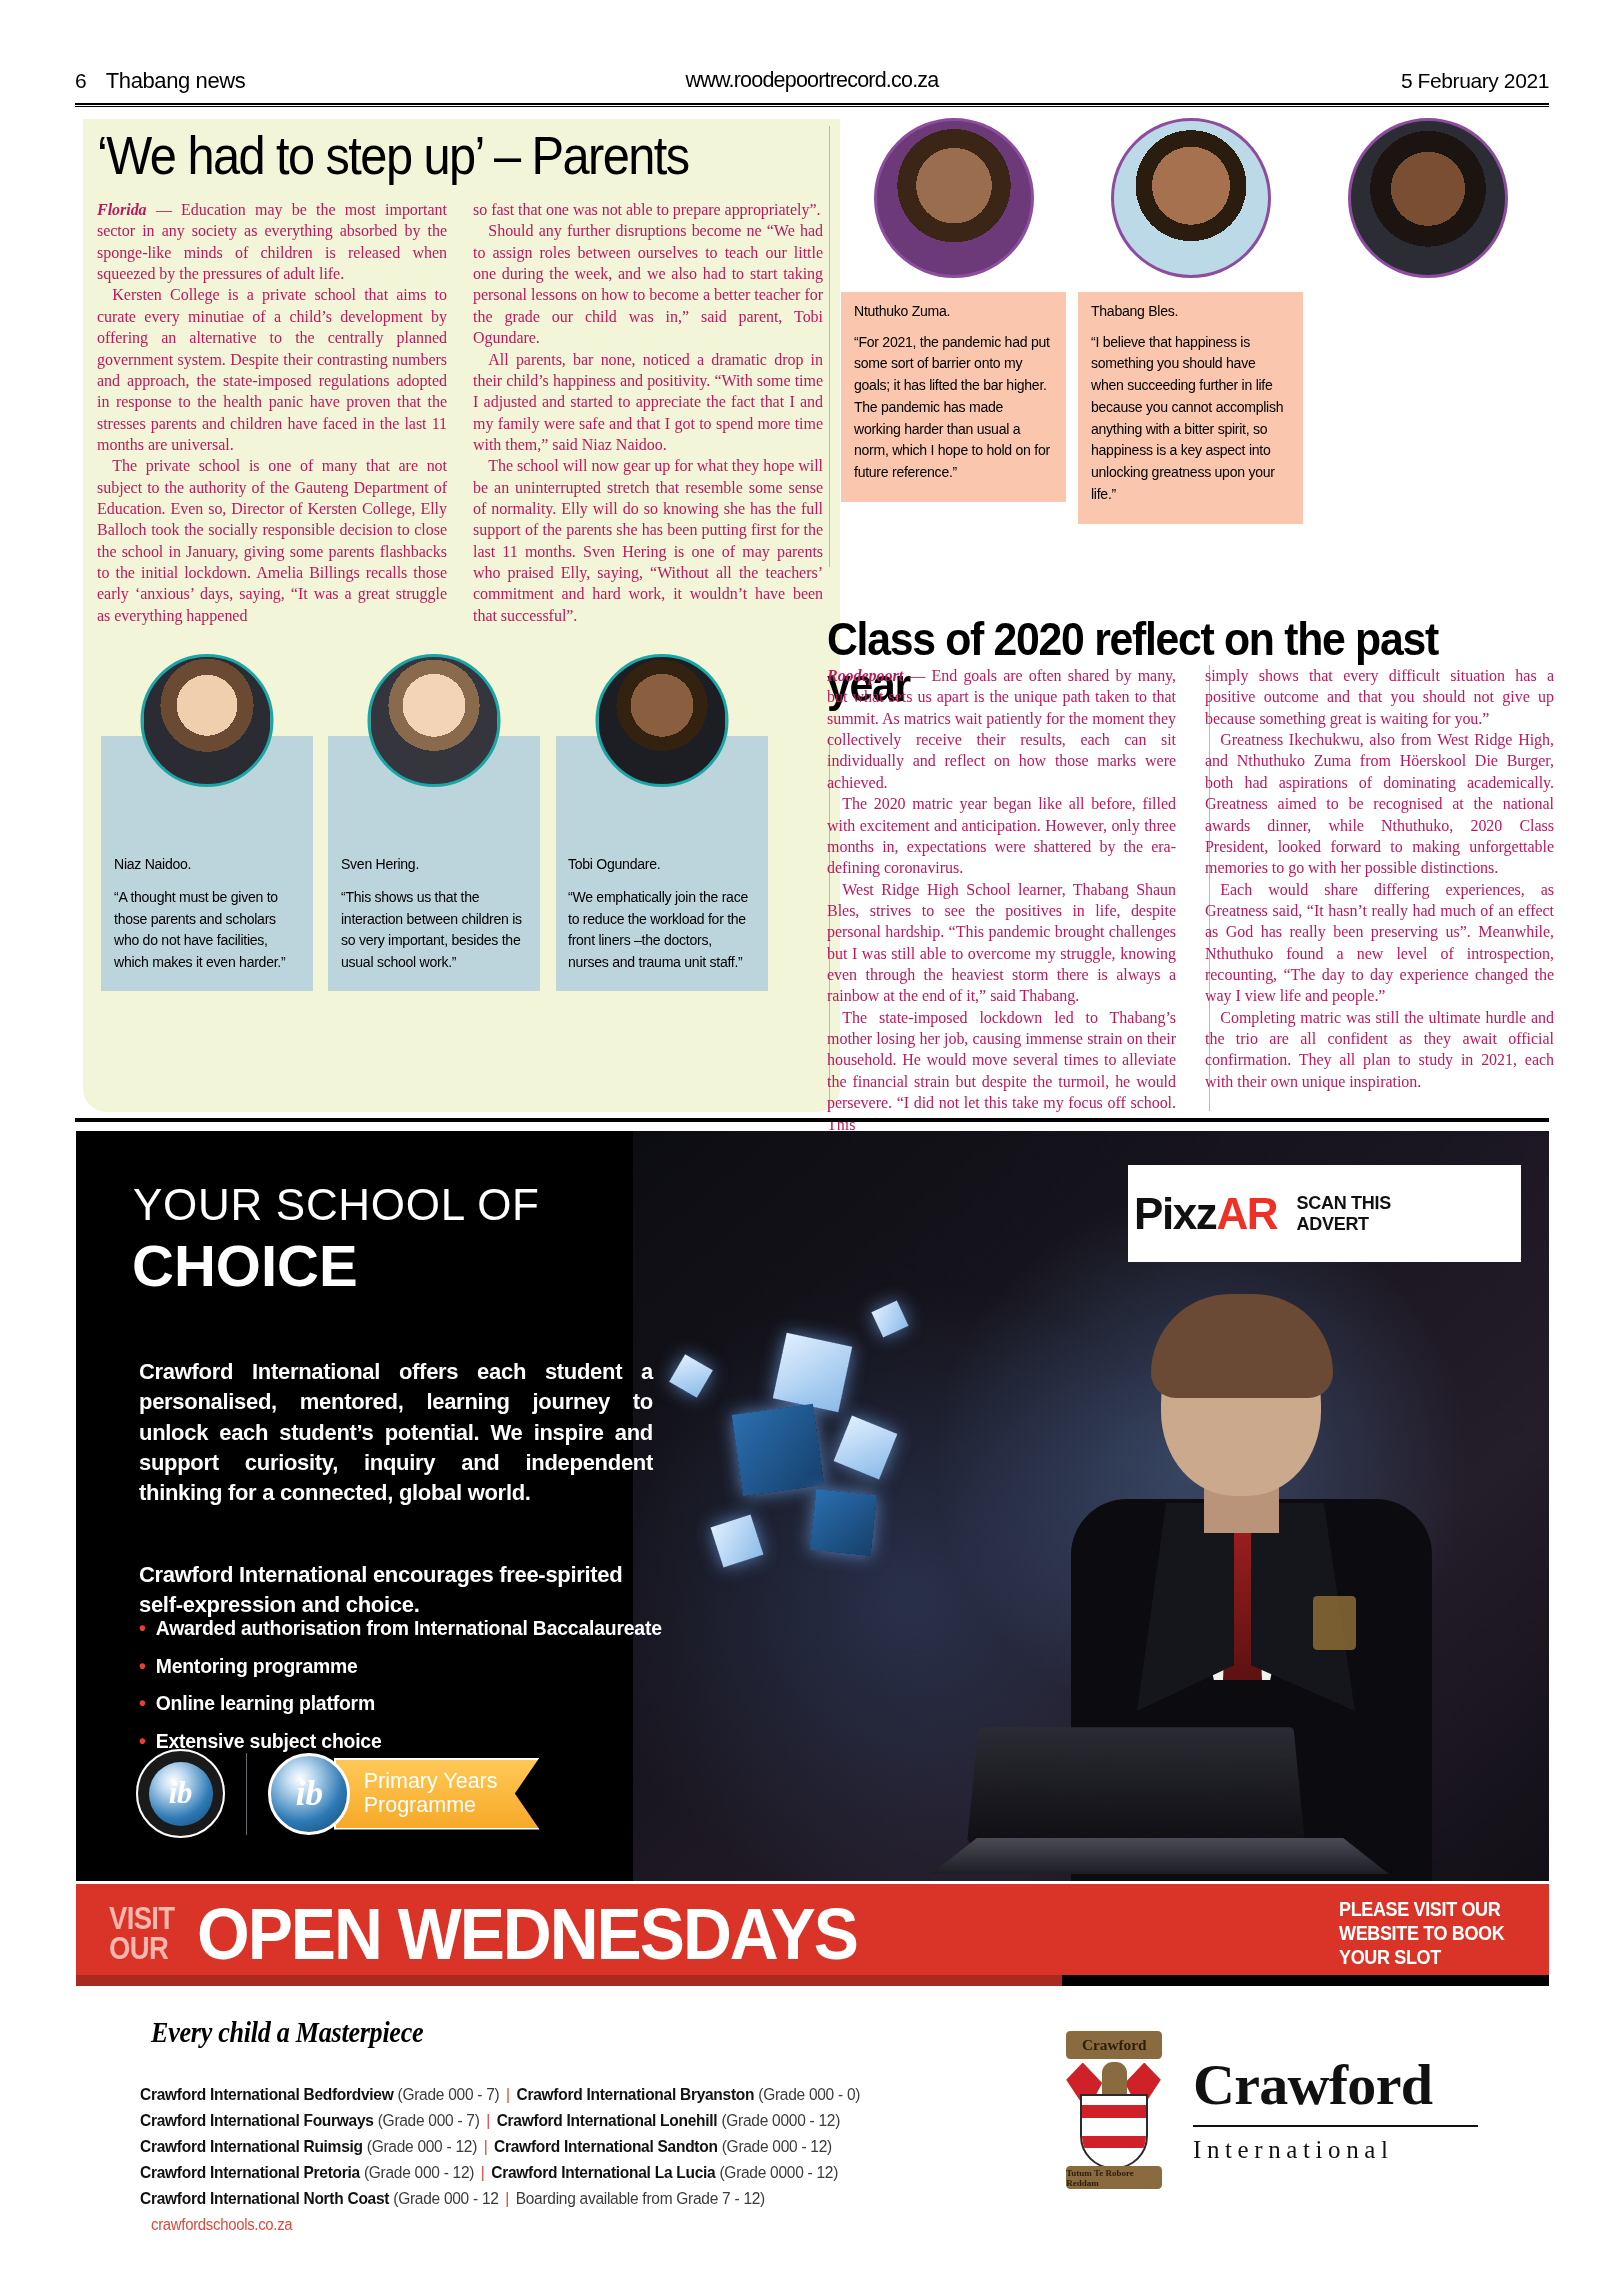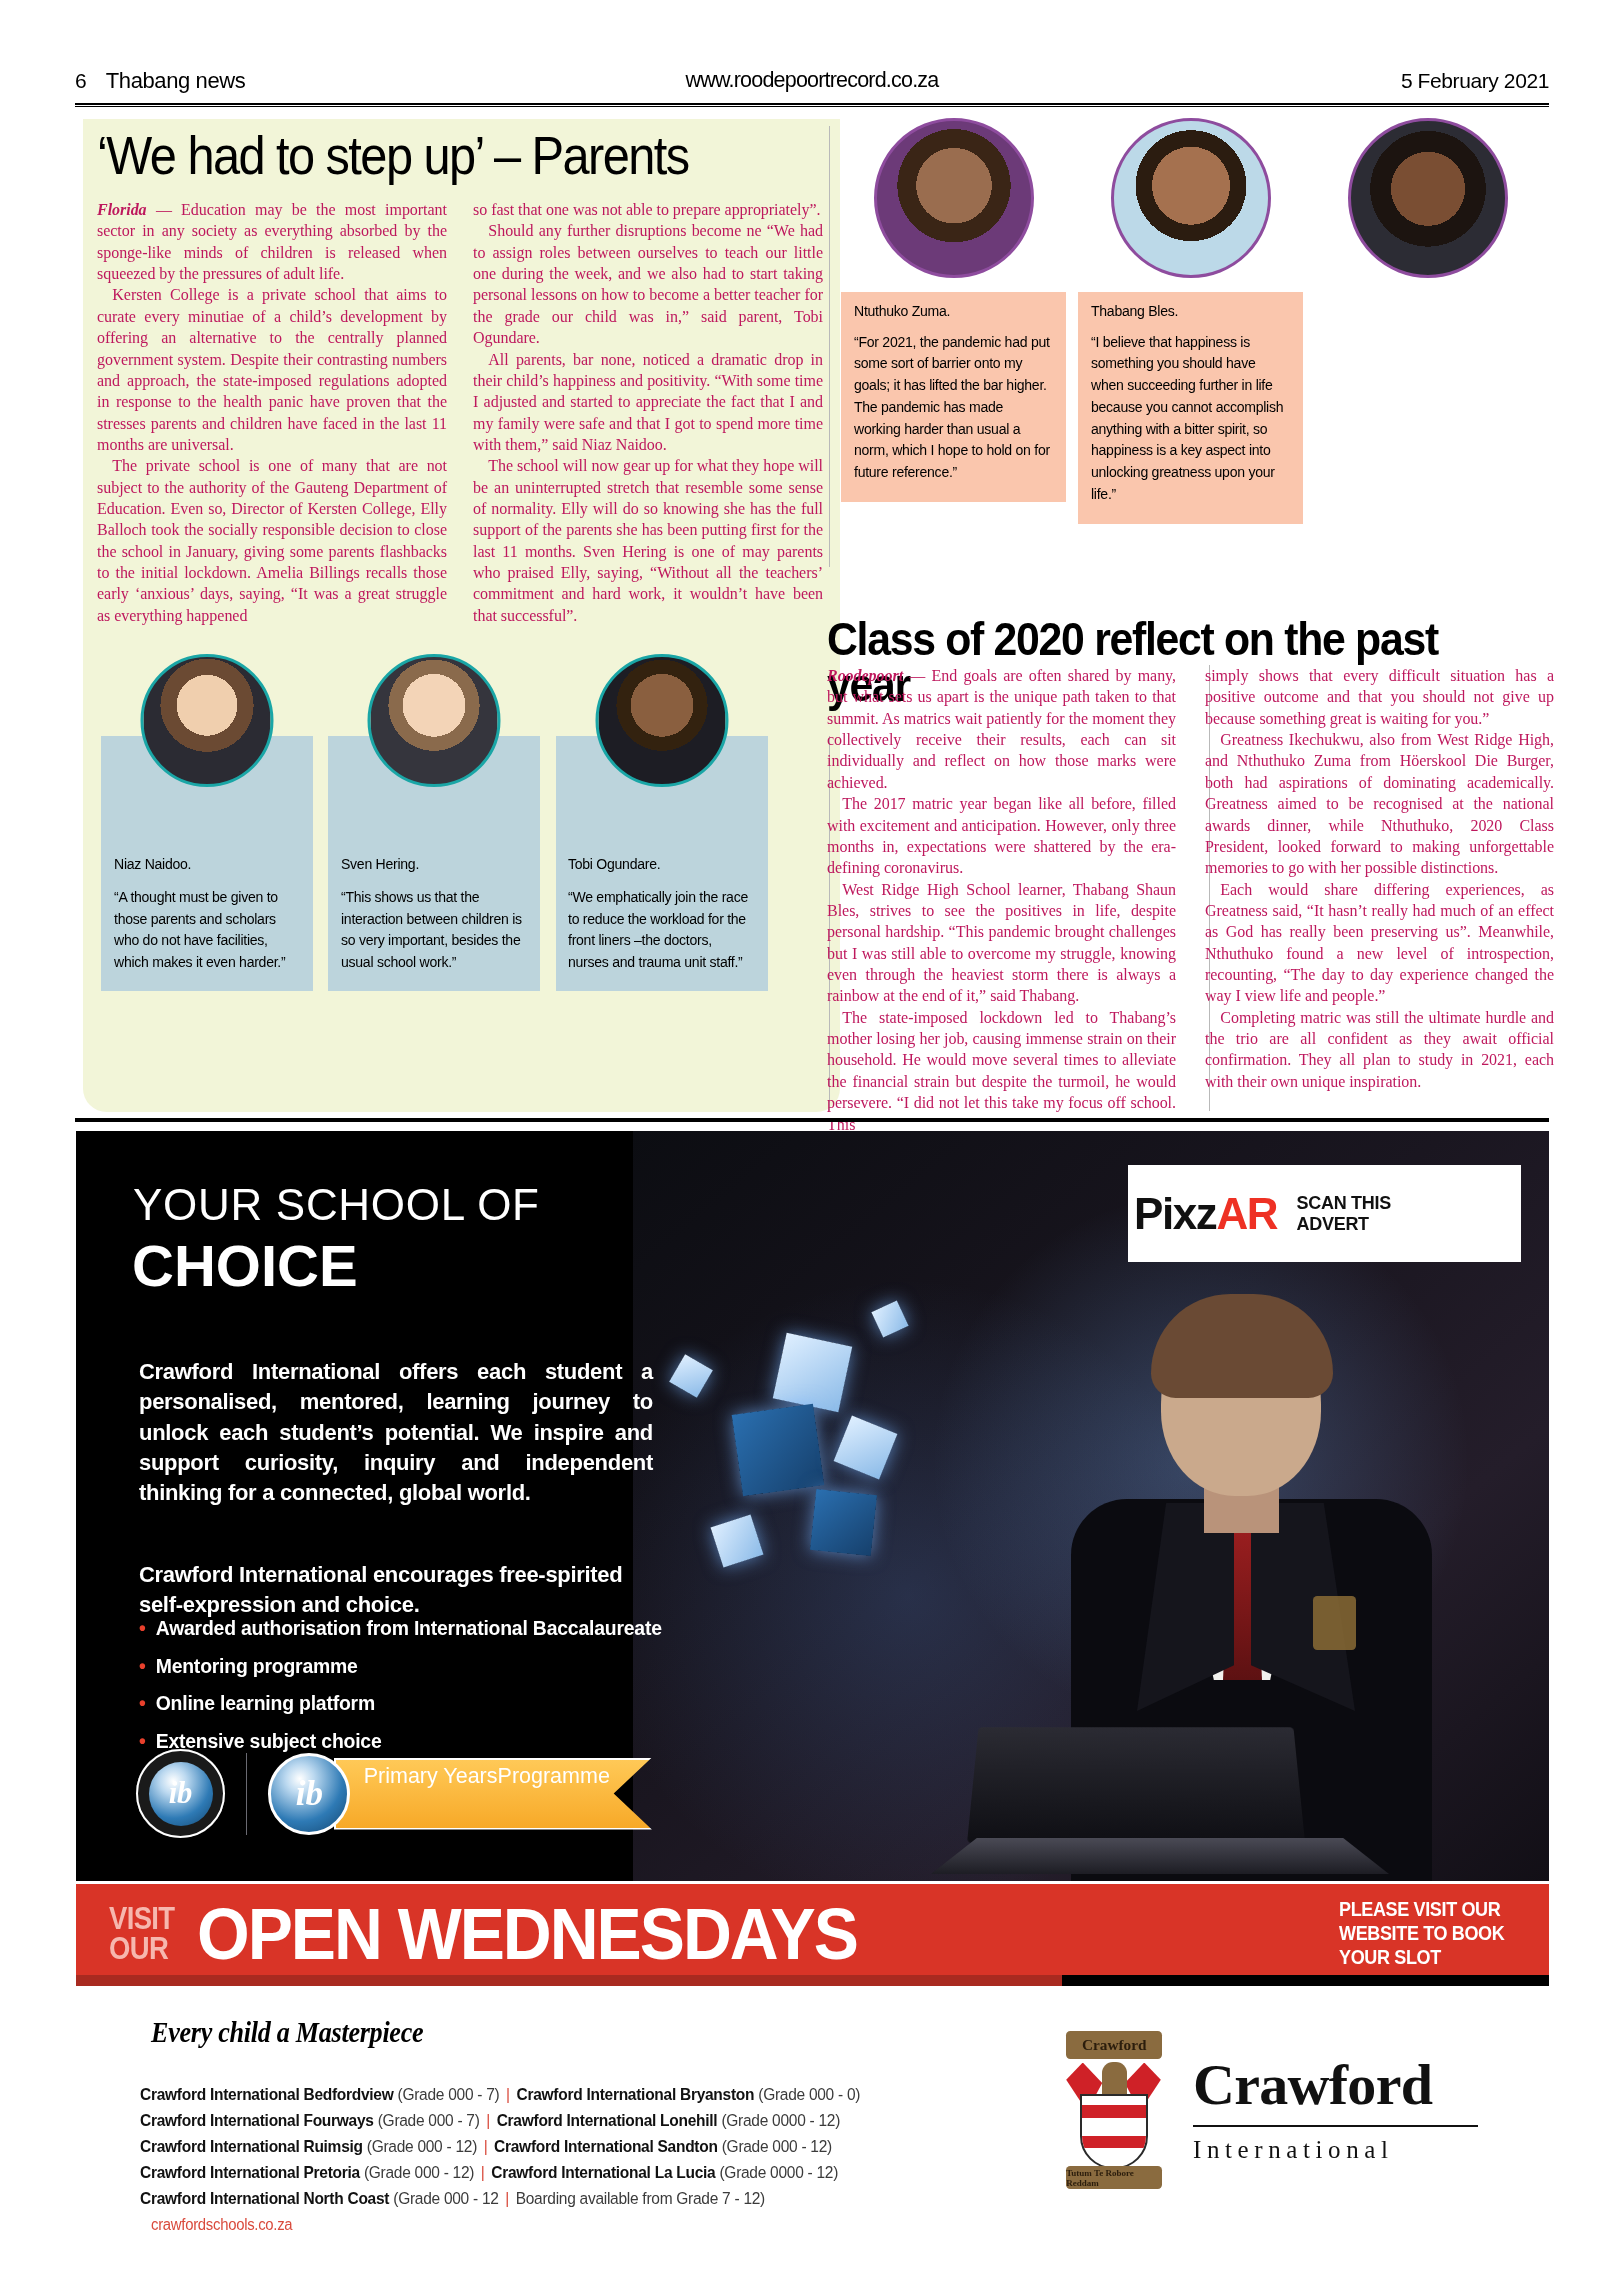--- a/index.html
+++ b/index.html
@@ -137,21 +137,21 @@
      background: radial-gradient(circle at 38% 30%, #ffffff 0%, #bcd9f0 22%, #2e7ab5 62%, #13456f 100%); }
   .ib-seal .ibtxt { position:relative; z-index:3; color:#fff; font-size:30.5px; font-style:italic; font-weight:bold; font-family:"Liberation Serif",serif; }
   .ib-seal .outer-words { position:absolute; inset:0; border-radius:50%; border:2.8px solid #fff; }
   .ib-sep { width:1.4px; height:82px; background:#6a6a72; }
   .pyp { height:82px; display:flex; align-items:center; }
   .pyp-circle { width:82px; height:82px; border-radius:50%;
      background: radial-gradient(circle at 38% 30%, #ffffff 0%, #bcd9f0 20%, #2e7ab5 60%, #13456f 100%);
      border:3.5px solid #fff; display:flex; align-items:center; justify-content:center; z-index:2; }
   .pyp-circle span { color:#fff; font-size:35px; font-style:italic; font-weight:bold; font-family:"Liberation Serif",serif; }
   .pyp-banner { margin-left:-16.7px; height:72px; background:linear-gradient(180deg,#ffc957,#f7a928);
-     border:2.8px solid #fff; padding:5.6px 40px 5.6px 28px; display:flex; flex-direction:row; justify-content:center;
+     border:2.8px solid #fff; padding:5.6px 40px 5.6px 28px; display:flex; flex-direction:column; justify-content:center;
      clip-path: polygon(0 0, 100% 0, 88% 50%, 100% 100%, 0 100%); }
   .pyp-banner span { color:#fff; font-size:21.5px; line-height:1.08; font-weight:500; }
 
   
   .pixz-box { position:absolute; left:1128px; top:1165px; width:393px; height:97px; background:#fff; display:flex; align-items:center; padding:0 6px; }
   .pixz-logo { font-size:44px; font-weight:bold; letter-spacing:-1.4px; line-height:1; }
   .pixz-logo .pz { color:#111; }
   .pixz-logo .ar { color:#ee3124; }
   .pixz-scan { margin-left:19.4px; font-size:18px; font-weight:bold; line-height:1.15; color:#111; letter-spacing:-0.3px; }
 
@@ -287,21 +287,21 @@
       <div class="pc-photo">
         <div class="pc-avatar" style="background:radial-gradient(circle at 50% 44%, #7a4e33 0 32%, #1c1410 32% 50%, #2c2c34 50% 100%);"></div>
       </div>
     </div>
   </div>
 
   <h1 class="art2-head">Class of 2020 reflect on the past year</h1>
   <div class="art2-cols">
     <div class="art2-col bodytext">
       <p class="first"><span class="dateline">Roodepoort</span> <span>— End goals are often shared by many, but what sets us apart is the unique path taken to that summit. As matrics wait patiently for the moment they collectively receive their results, each can sit individually and reflect on how those marks were achieved.</span></p>
-      <p>The 2017 matric year began like all before, filled with excitement and anticipation. However, only three months in, expectations were shattered by the era-defining coronavirus.</p>
+      <p>The 2020 matric year began like all before, filled with excitement and anticipation. However, only three months in, expectations were shattered by the era-defining coronavirus.</p>
       <p>West Ridge High School learner, Thabang Shaun Bles, strives to see the positives in life, despite personal hardship. “This pandemic brought challenges but I was still able to overcome my struggle, knowing even through the heaviest storm there is always a rainbow at the end of it,” said Thabang.</p>
       <p>The state-imposed lockdown led to Thabang’s mother losing her job, causing immense strain on their household. He would move several times to alleviate the financial strain but despite the turmoil, he would persevere. “I did not let this take my focus off school. This</p>
     </div>
     <div class="art2-col bodytext">
       <p class="first">simply shows that every difficult situation has a positive outcome and that you should not give up because something great is waiting for you.”</p>
       <p>Greatness Ikechukwu, also from West Ridge High, and Nthuthuko Zuma from Höerskool Die Burger, both had aspirations of dominating academically. Greatness aimed to be recognised at the national awards dinner, while Nthuthuko, 2020 Class President, looked forward to making unforgettable memories to go with her possible distinctions.</p>
       <p>Each would share differing experiences, as Greatness said, “It hasn’t really had much of an effect as God has really been preserving us”. Meanwhile, Nthuthuko found a new level of introspection, recounting, “The day to day experience changed the way I view life and people.”</p>
       <p>Completing matric was still the ultimate hurdle and the trio are all confident as they await official confirmation. They all plan to study in 2021, each with their own unique inspiration.</p>
     </div>
   </div>

